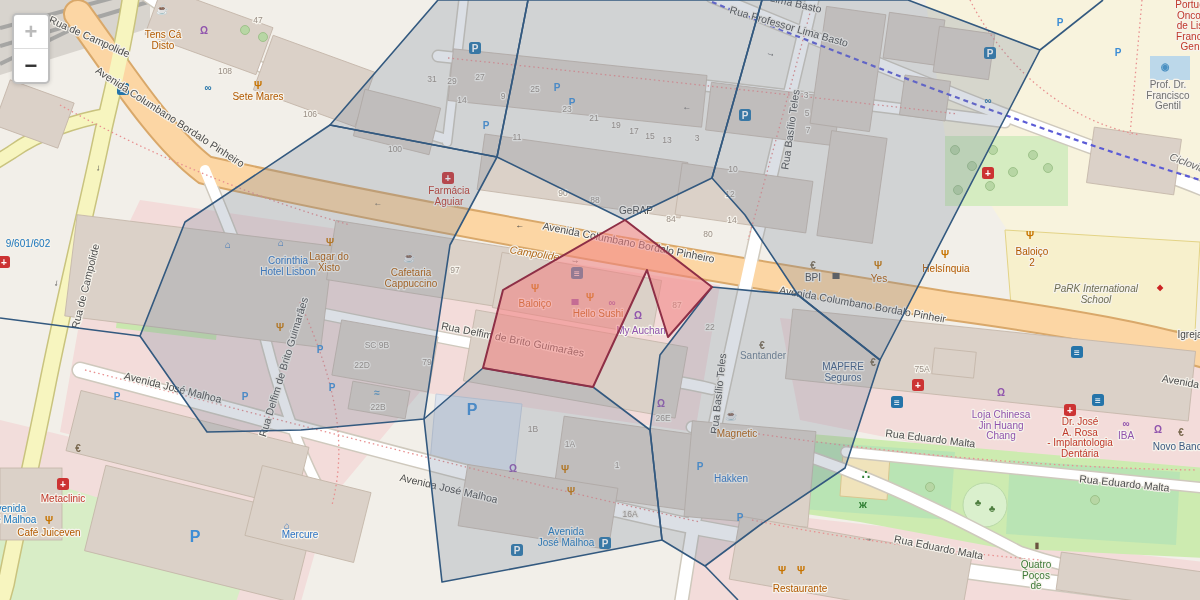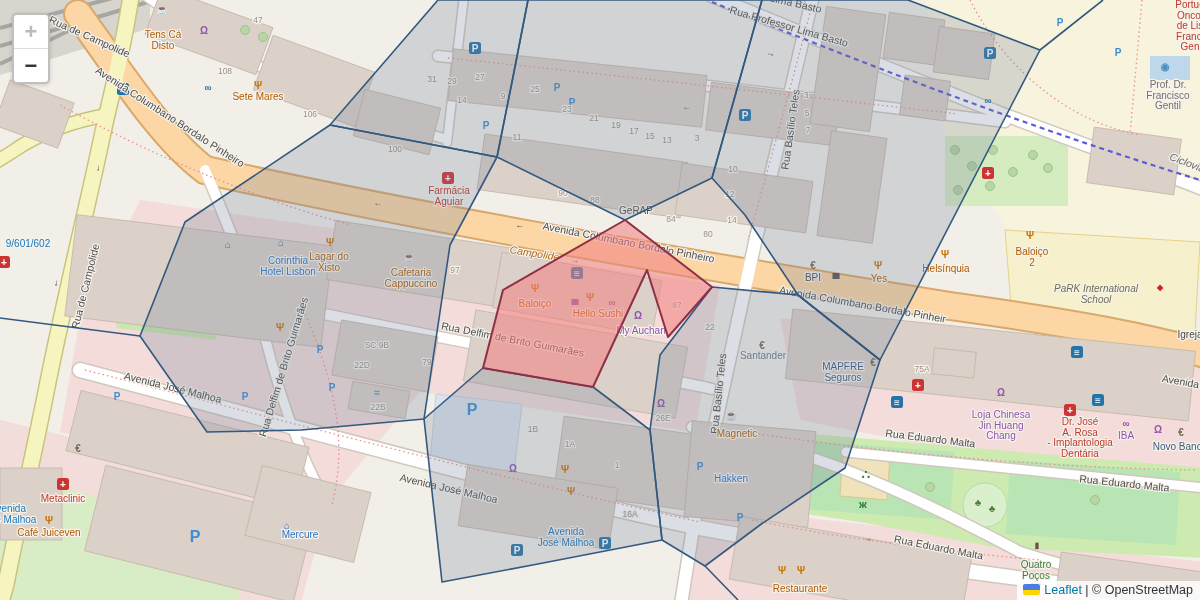--- a/index.html
+++ b/index.html
@@ -354,16 +354,13 @@
         <polygon points="625,220 712,287 668,337 647,270 593,387 483,368 503,290" fill="rgba(240,128,128,0.55)" stroke="#8e2f46" stroke-width="2" stroke-linejoin="round"></polygon>
       </g>
     </svg>
 
   <div class="zoomctl">
     <div class="btn disabled">+</div>
     <div class="divider"></div>
     <div class="btn">−</div>
   </div>
 
-  <div class="attrib">
-    <span class="flag"><span class="t" id="flagt" style="background: rgb(76, 123, 225); display: block;"></span><span class="b" id="flagb" style="background: rgb(255, 213, 0); display: block;"></span></span><a>Leaflet</a><span> | </span><span>© OpenStreetMap</span>
-  </div>
 </div>
 
 </body></html>

